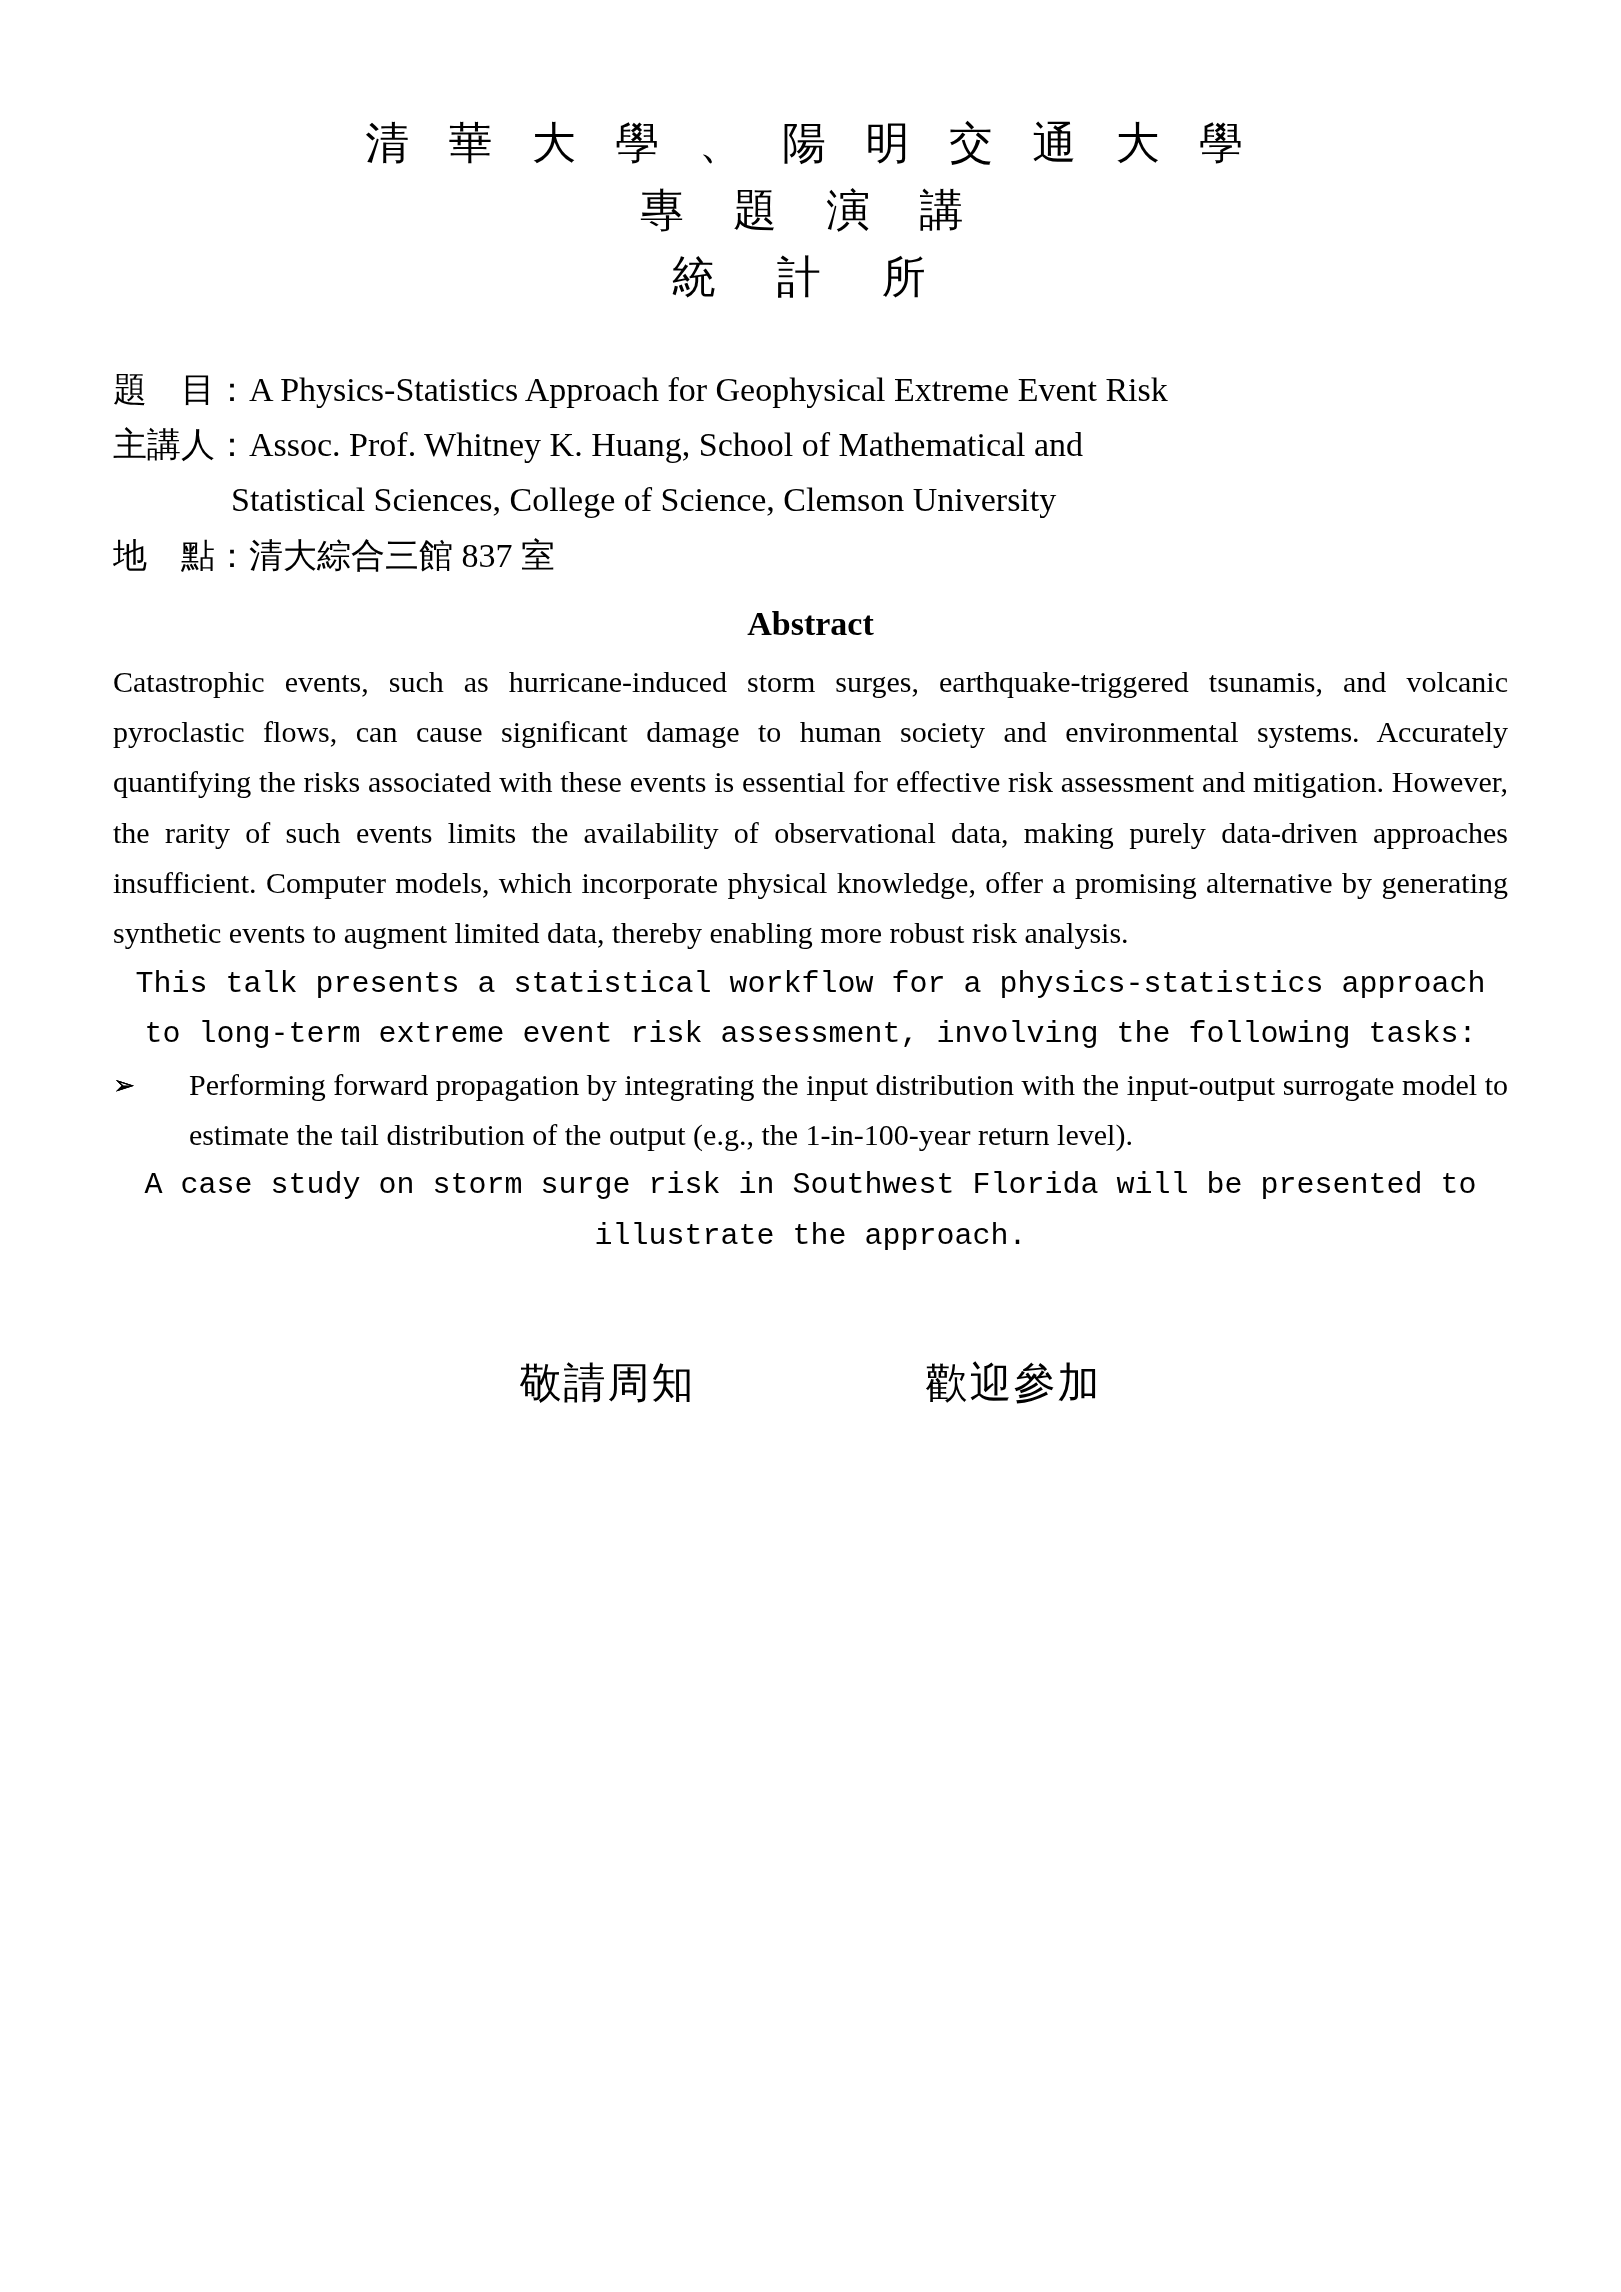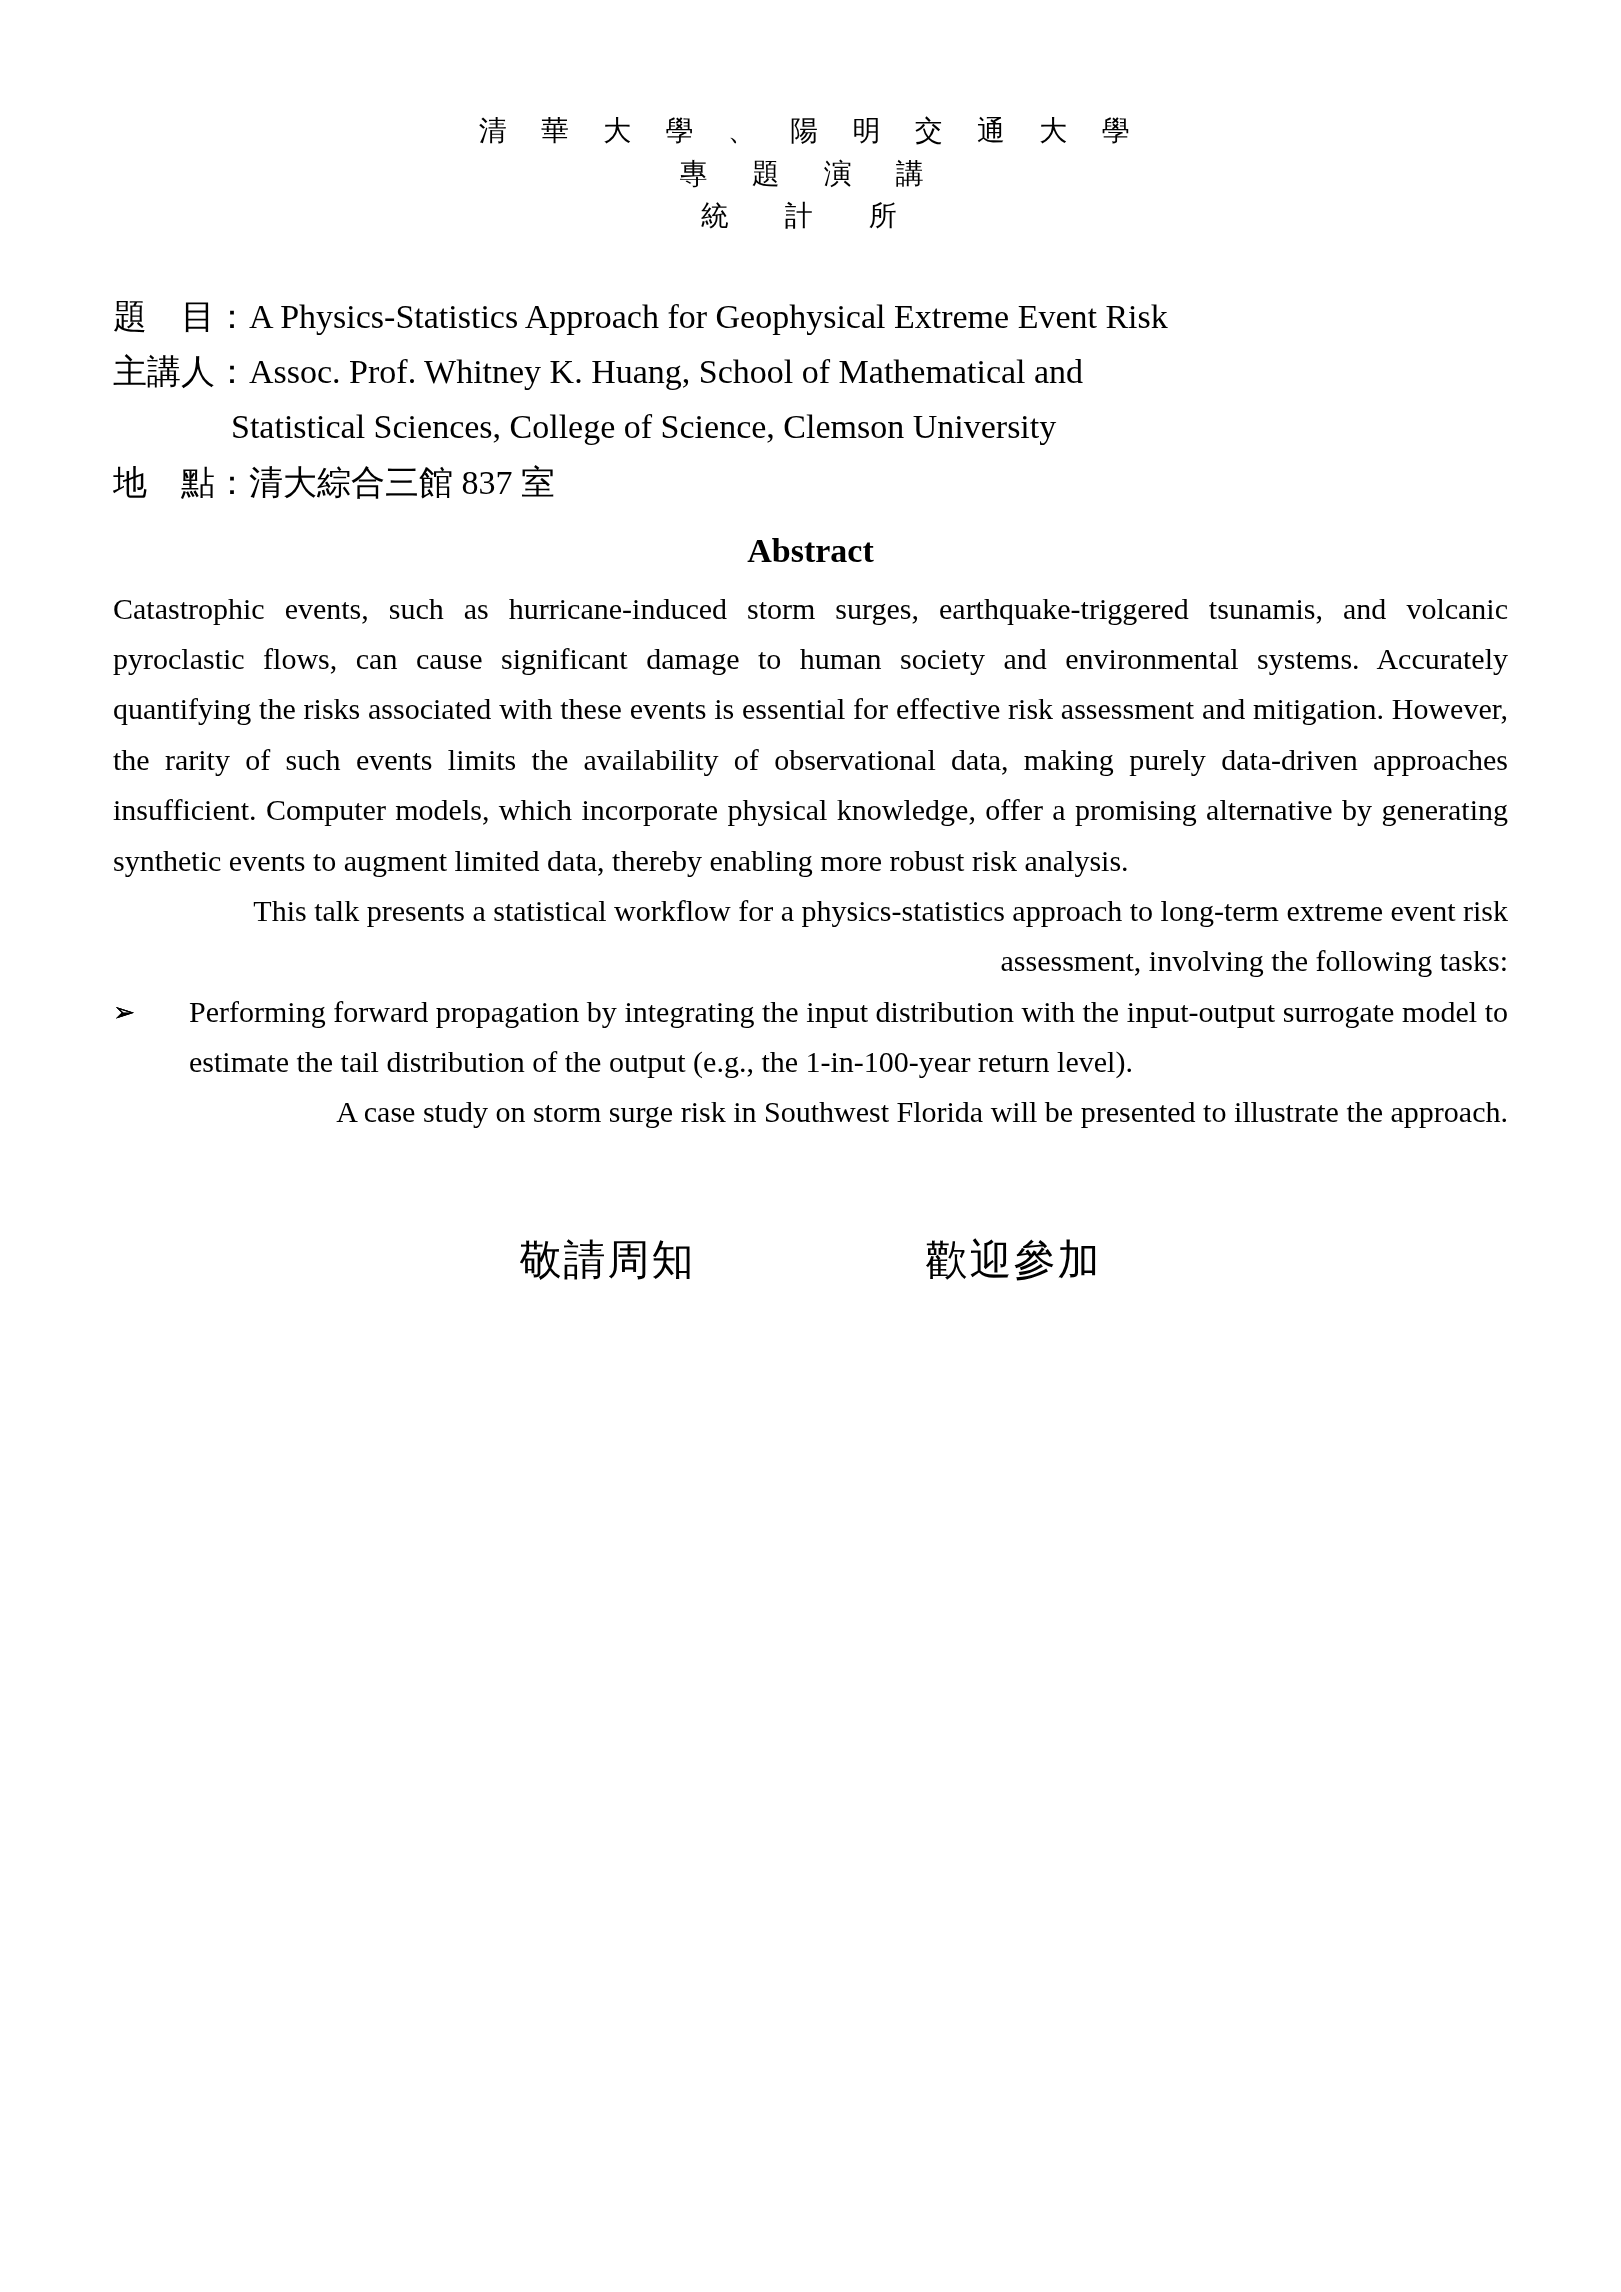--- a/index.html
+++ b/index.html
@@ -22,21 +22,21 @@
     padding: 0 113px;
   }
 
   
   .header {
     padding-top: 110px;
     text-align: center;
   }
   .header-line {
     font-family: "DejaVu Serif", "Liberation Serif", serif;
-    font-size: 28px;
+    font-size: 44px;
     font-weight: 500;
     letter-spacing: 12.7px;
     line-height: 1.52;
     white-space: nowrap;
   }
   .header-line.l2 { letter-spacing: 23.5px; }
   .header-line.l3 { letter-spacing: 17.6px; }
 
   
   .info {
@@ -69,21 +69,22 @@
     margin-bottom: 13.7px;
   }
   .para {
     font-size: 30px;
     line-height: 1.68;
     text-align: justify;
     text-justify: inter-word;
     margin: 0;
   }
   .para.nojust {
-    text-align: right;
+    text-align: center;
+    font-family: Liberation Mono, monospace;
   }
   .bullets {
     margin: 0;
     padding: 0;
     list-style: none;
   }
   .bullet {
     font-size: 30px;
     line-height: 1.68;
     text-align: justify;

